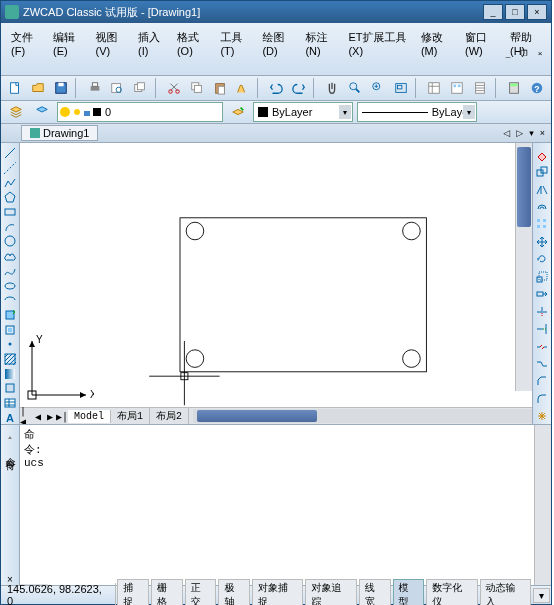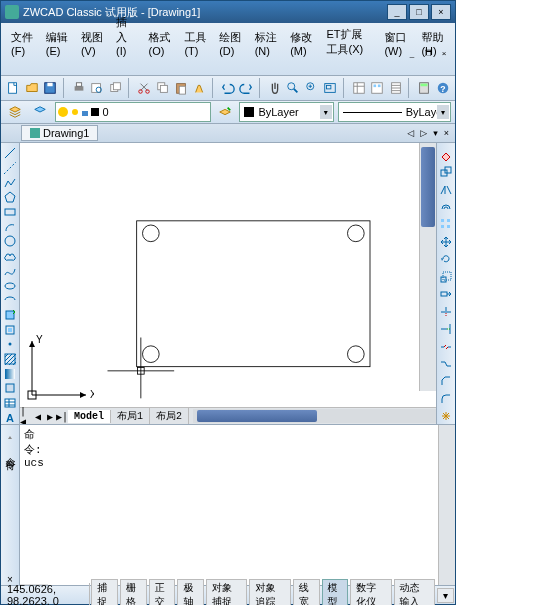--- a/index.html
+++ b/index.html
@@ -1,16 +1,16 @@
 <!DOCTYPE html>
 <html><head>
 <meta charset="utf-8">
 <style>
 html,body{margin:0;padding:0;font-family:"Microsoft YaHei",SimSun,Arial,sans-serif;font-size:11px;overflow:hidden;background:#fff}
-.window{width:456px;height:605px;border:1px solid #1a4d7a;display:flex;flex-direction:column;box-sizing:border-box}
+.window{width:552px;height:605px;border:1px solid #1a4d7a;display:flex;flex-direction:column;box-sizing:border-box}
 .titlebar{height:22px;background:linear-gradient(#3a7ab8,#2a5a8a);color:#fff;display:flex;align-items:center;padding:0 4px;font-size:11px}
 .titlebar .app-icon{width:14px;height:14px;background:#4a9;border-radius:2px;margin-right:4px}
 .titlebar .spacer{flex:1}
 .titlebar .win-btn{width:18px;height:14px;margin-left:2px;border:1px solid #1a4d7a;background:#c8d8e8;color:#000;display:flex;align-items:center;justify-content:center;font-size:9px;cursor:pointer}
 .menubar{height:20px;background:linear-gradient(#e8f0f8,#d0e0f0);border-bottom:1px solid #9ab;display:flex;align-items:flex-end;padding:16px 4px;position:relative}
 .menubar .mitem{padding:2px 6px;cursor:pointer;color:#000}
 .sub-win-btns{position:absolute;right:4px;display:flex}
 .sub-win-btn{width:14px;height:12px;margin-left:2px;font-size:8px;display:flex;align-items:center;justify-content:center;cursor:pointer}
 .toolbar{height:24px;background:linear-gradient(#e8f0f8,#d0e0f0);border-bottom:1px solid #9ab;display:flex;align-items:center;padding:0 4px;gap:2px}
 .tbtn{width:20px;height:20px;display:flex;align-items:center;justify-content:center;cursor:pointer;border:1px solid transparent}
@@ -35,21 +35,21 @@
 .rtool .vb svg{width:12px;height:12px}
 .center{flex:1;display:flex;flex-direction:column;min-width:0}
 .canvas-wrap{flex:1;position:relative;background:#fff;overflow:hidden}
 .vscroll{position:absolute;right:0;top:0;width:16px;height:calc(100% - 16px);background:#e0e4e8;border-left:1px solid #bbb}
 .vscroll .thumb{position:absolute;left:1px;right:1px;top:4px;height:80px;background:linear-gradient(90deg,#6a8ac0,#4a6aa0);border-radius:2px}
 .canvas-area{position:absolute;left:0;top:0;right:16px;bottom:0}
 .ucs{position:absolute;left:4px;bottom:4px}
 .model-tabs{height:16px;display:flex;align-items:center;background:#e0e4e8;border-top:1px solid #bbb;font-size:10px}
 .model-tabs .nav{width:12px;height:14px;display:flex;align-items:center;justify-content:center;cursor:pointer;font-family:monospace}
 .model-tabs .mtab{padding:1px 6px;border-right:1px solid #bbb;cursor:pointer;font-family:"Courier New",monospace}
-.model-tabs .mtab.active{background:#fff;font-weight:bold}
+.model-tabs .mtab.active{background:#fff;font-weight:normal}
 .model-tabs .hscroll{flex:1;height:14px;background:#d8dce0;margin-left:4px;position:relative}
 .model-tabs .hscroll .thumb{position:absolute;top:1px;bottom:1px;left:4px;width:120px;background:linear-gradient(#6a8ac0,#4a6aa0);border-radius:2px}
 .cmdarea{height:160px;border-top:1px solid #9ab;display:flex}
 .cmdhandle{width:18px;background:linear-gradient(90deg,#e8f0f8,#d0e0f0);border-right:1px solid #9ab;display:flex;flex-direction:column;align-items:center;justify-content:flex-start;padding-top:4px;gap:8px;font-size:10px}
 .cmdhandle .vtxt{writing-mode:vertical-rl;letter-spacing:2px}
 .cmdhandle .x{cursor:pointer}
 .cmdbody{flex:1;display:flex;flex-direction:row;background:#fff}
 .cmdhist{flex:0 0 18px;padding:2px 4px;font-family:"Courier New",monospace;font-size:11px;background:#fff;border-bottom:1px solid #ddd}
 .cmdblank{flex:1;background:#fff}
 .cmdline{flex:0 0 16px;padding:1px 4px;font-family:SimSun,"Courier New",monospace;font-size:11px;background:#fff;border-top:1px solid #ccc;white-space:nowrap;overflow:hidden}
@@ -77,22 +77,22 @@
 
   <div class="menubar">
     <span class="mitem">文件(F)</span>
     <span class="mitem">编辑(E)</span>
     <span class="mitem">视图(V)</span>
     <span class="mitem">插入(I)</span>
     <span class="mitem">格式(O)</span>
     <span class="mitem">工具(T)</span>
     <span class="mitem">绘图(D)</span>
     <span class="mitem">标注(N)</span>
+    <span class="mitem">ET扩展工具(X)</span>
     <span class="mitem">修改(M)</span>
-    <span class="mitem">ET扩展工具(X)</span>
     <span class="mitem">窗口(W)</span>
     <span class="mitem">帮助(H)</span>
     <div class="sub-win-btns">
       <div class="sub-win-btn">_</div>
       <div class="sub-win-btn">❐</div>
       <div class="sub-win-btn">×</div>
     </div>
   </div>
 
   <div class="toolbar">

